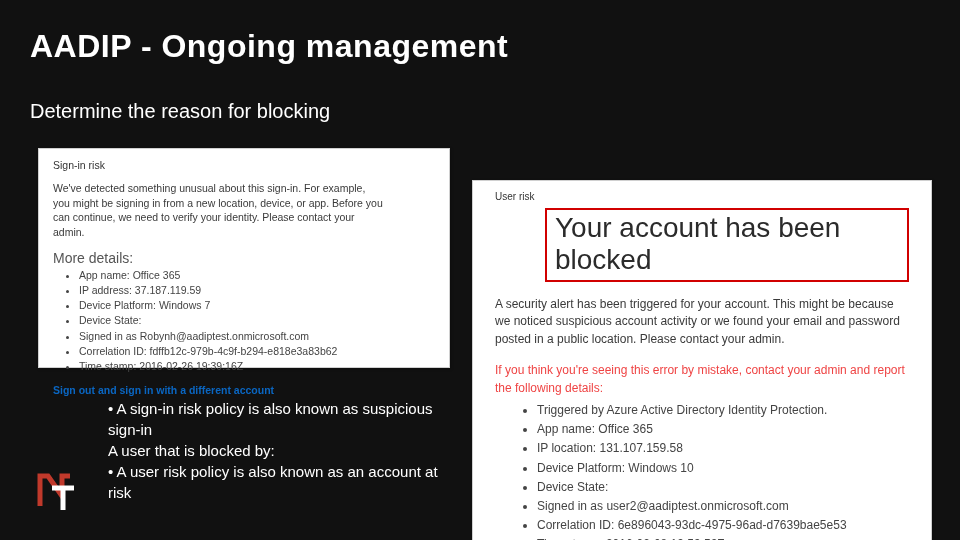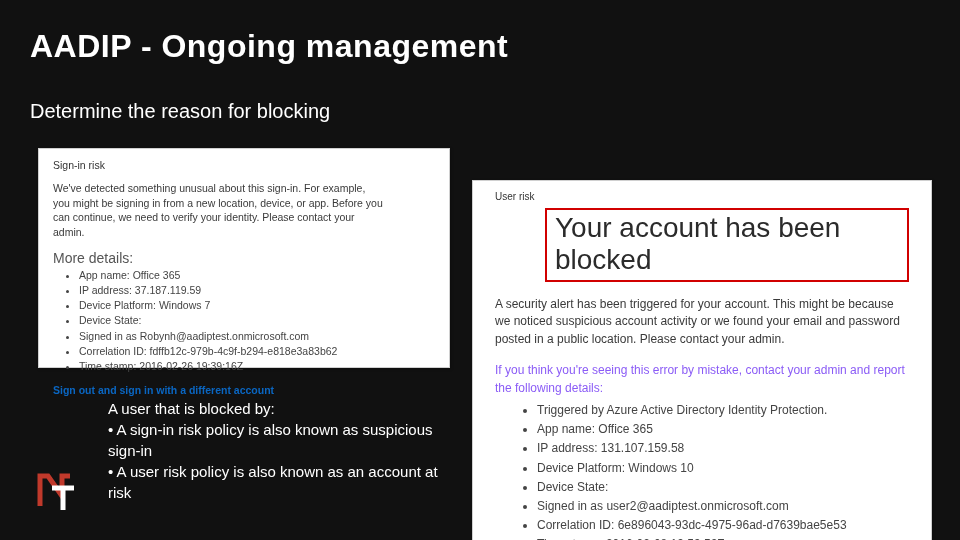--- a/index.html
+++ b/index.html
@@ -35,21 +35,21 @@
     font-size: 12px; padding: 10px 22px 10px 22px;
     box-shadow: 1px 1px 3px rgba(0,0,0,0.2);
   }
   .panel-right .label { font-size: 10px; color: #333; font-weight: 500; }
   .panel-right .blocked {
     display: inline-block; margin-top: 6px; border: 2px solid #d10000;
     padding: 2px 4px 4px 8px; font-size: 28px; font-weight: 400; color: #2b2b2b;
     margin-left: 50px;
   }
   .panel-right .desc { margin-top: 14px; font-size: 12px; line-height: 1.45; color: #3a3a3a; }
-  .panel-right .desc2 { margin-top: 14px; font-size: 12px; line-height: 1.45; color: #8b5cf6; }
+  .panel-right .desc2 { margin-top: 14px; font-size: 12px; line-height: 1.45; color: #ef4444; }
   .panel-right ul { list-style: disc; margin-left: 42px; margin-top: 4px; font-size: 12px; color: #444; line-height: 1.6; }
   
   
   .notes {
     position: absolute; left: 108px; top: 398px; width: 350px;
     color: #fff; font-size: 15px; line-height: 1.4;
   }
   
   
   .logo {
@@ -82,32 +82,32 @@
   </div>
 
   <div class="panel-right">
     <div class="label">User risk</div>
     <div class="blocked">Your account has been blocked</div>
     <div class="desc">A security alert has been triggered for your account. This might be because we noticed suspicious account activity or we found your email and password posted in a public location. Please contact your admin.</div>
     <div class="desc2">If you think you're seeing this error by mistake, contact your admin and report the following details:</div>
     <ul>
       <li>Triggered by Azure Active Directory Identity Protection.</li>
       <li>App name: Office 365</li>
-      <li>IP address: 131.107.159.58</li>
+      <li>IP location: 131.107.159.58</li>
       <li>Device Platform: Windows 10</li>
       <li>Device State:</li>
       <li>Signed in as user2@aadiptest.onmicrosoft.com</li>
       <li>Correlation ID: 6e896043-93dc-4975-96ad-d7639bae5e53</li>
       <li>Time stamp: 2016-02-08 19:59:52Z</li>
     </ul>
   </div>
 
   <div class="notes">
+    <div>• A sign-in risk policy is also known as suspicious sign-in</div>
     <div>A user that is blocked by:</div>
-    <div>• A sign-in risk policy is also known as suspicious sign-in</div>
     <div>• A user risk policy is also known as an account at risk</div>
   </div>
 
   <div class="logo">
     <svg viewBox="0 0 46 46">
       <path d="M6 38 L6 8 L14 8 L28 28 L28 8 L36 8" stroke="#c0392b" stroke-width="5" fill="none" stroke-linejoin="miter"></path>
       <path d="M18 20 L40 20 M29 20 L29 42" stroke="#ffffff" stroke-width="5" fill="none"></path>
     </svg>
   </div>
 

